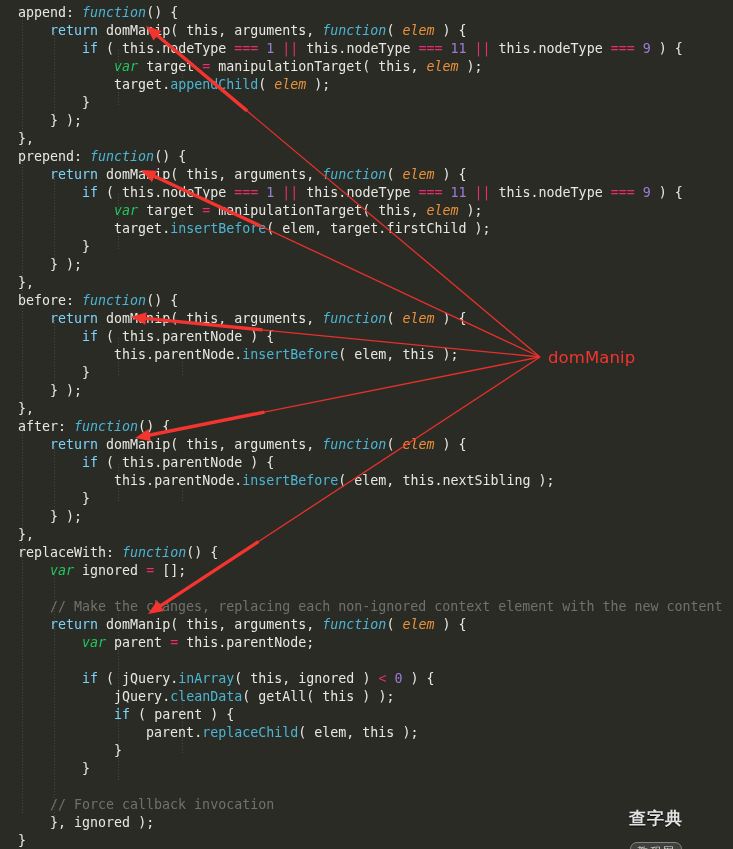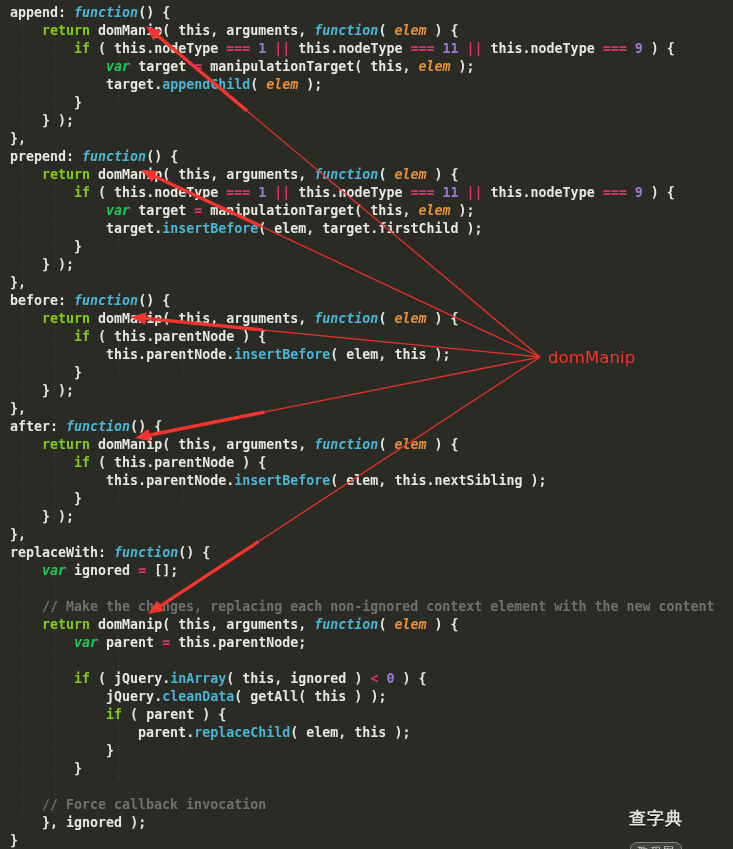--- a/index.html
+++ b/index.html
@@ -25,28 +25,27 @@
     height: 849px;
     padding: 4px 0 0 0;
     box-sizing: border-box;
     font-size: 13.3px;
     line-height: 18px;
     white-space: pre;
     z-index: 2;
   }
   .ln {
     height: 18px;
-    padding-left: 10px;
+    padding-left: 18px;
     white-space: pre;
     color: #e8e8e3;
-    font-weight: bold;
   }
 
   
-  .kw      { color: #84cc16; }            
+  .kw      { color: #7dd3fc; }            
   .fnkw    { color: #4ab6d4; font-style: italic; }  
   .param   { color: #e8913a; font-style: italic; }  
   .varkw   { color: #22c55e; font-style: italic; }  
   .meth    { color: #4ab6d4; }            
   .num     { color: #9d7cd8; }            
   .op      { color: #e52e6b; }            
   .cmt     { color: #707070; }            
   .plain   { color: #e8e8e3; }
 
   

